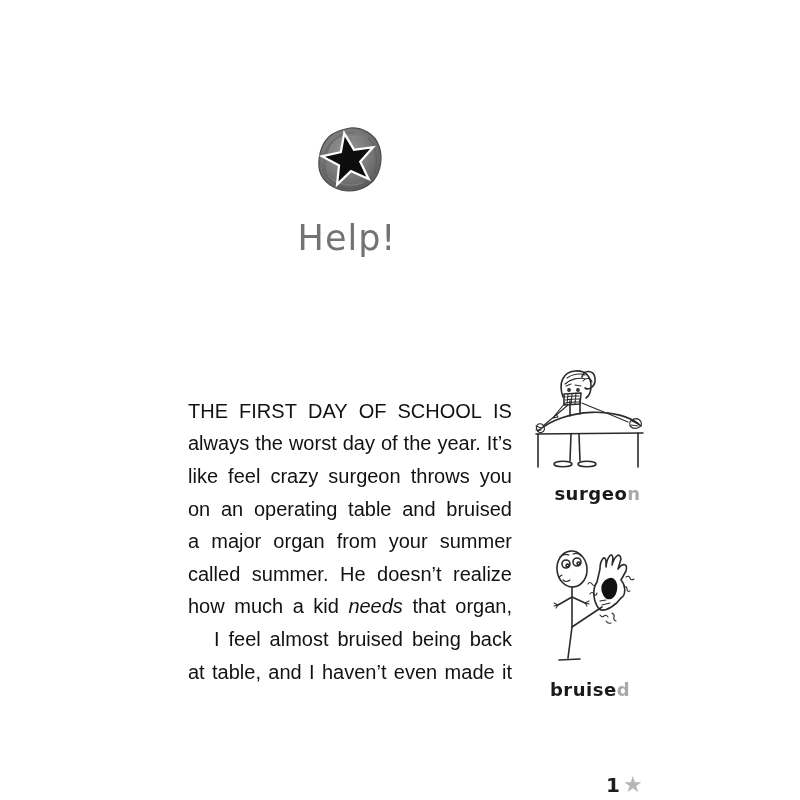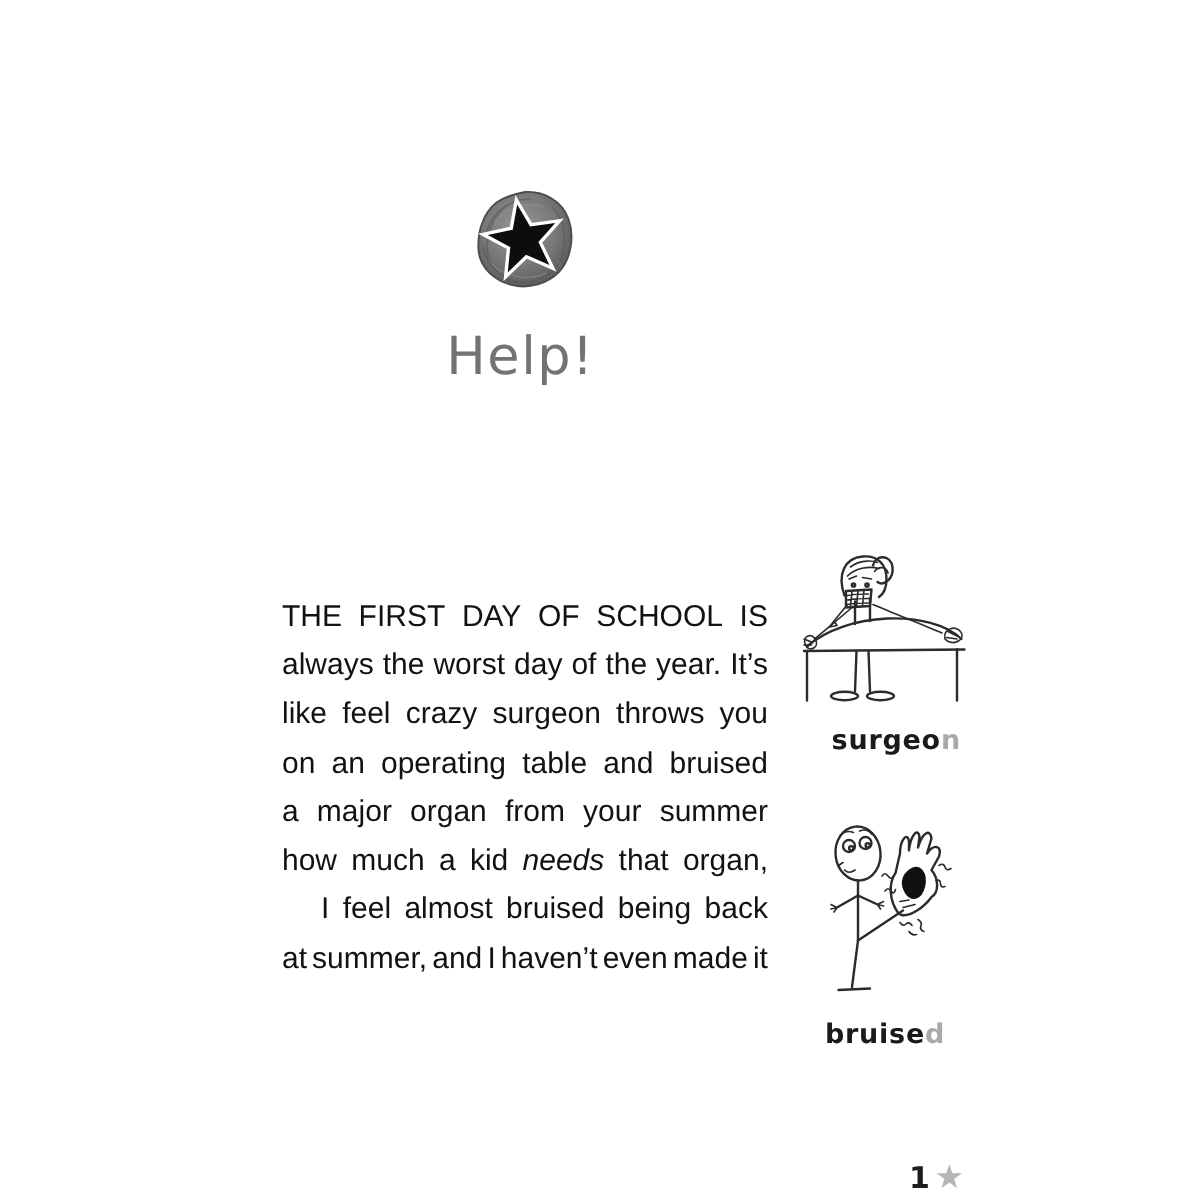--- a/index.html
+++ b/index.html
@@ -71,23 +71,24 @@
 </svg>
 
 <div id="chapter-title" class="abs">Help!</div>
 
 <div id="body-text" class="abs">
     <div class="line just"><span>THE</span><span>FIRST</span><span>DAY</span><span>OF</span><span>SCHOOL</span><span>IS</span></div>
     <div class="line just"><span>always</span><span>the</span><span>worst</span><span>day</span><span>of</span><span>the</span><span>year.</span><span>It’s</span></div>
     <div class="line just"><span>like</span><span>feel</span><span>crazy</span><span>surgeon</span><span>throws</span><span>you</span></div>
     <div class="line just"><span>on</span><span>an</span><span>operating</span><span>table</span><span>and</span><span>bruised</span></div>
     <div class="line just"><span>a</span><span>major</span><span>organ</span><span>from</span><span>your</span><span>summer</span></div>
+    <div class="line just"><span>called</span><span>summer.</span><span>He</span><span>doesn’t</span><span>realize</span></div>
     <div class="line just"><span>how</span><span>much</span><span>a</span><span>kid</span><span><em>needs</em></span><span>that</span><span>organ,</span></div>
     <div class="line just" style="padding-left: 26px;"><span>I</span><span>feel</span><span>almost</span><span>bruised</span><span>being</span><span>back</span></div>
-    <div class="line just"><span>at</span><span>summer,</span><span>and</span><span>I</span><span>haven’t</span><span>even</span><span>made</span><span>it</span></div>
+    <div class="line just"><span>at</span><span>table,</span><span>and</span><span>I</span><span>haven’t</span><span>even</span><span>made</span><span>it</span></div>
   </div>
 
 <svg id="illus-surgeon" class="abs sketch" viewBox="0 0 126 112" xmlns="http://www.w3.org/2000/svg">
 
   <path d="M29,33 C24,19 29,8 41,7 C51,6 57,12 57,22 C57,28 55,32 52,34"></path>
   <path d="M48,13 C50,5 60,6 61,14 C62,22 55,27 51,24"></path>
   <path class="thin" d="M33,14 C38,10 46,9 51,11 M31,20 C36,15 45,13 52,15 M49,17 C52,13 57,14 58,18"></path>
 
   <path class="thin" d="M32,22 l5,-2 M41,21 l6,1"></path>
   <circle cx="35" cy="26" r="1.1" fill="#222"></circle>

